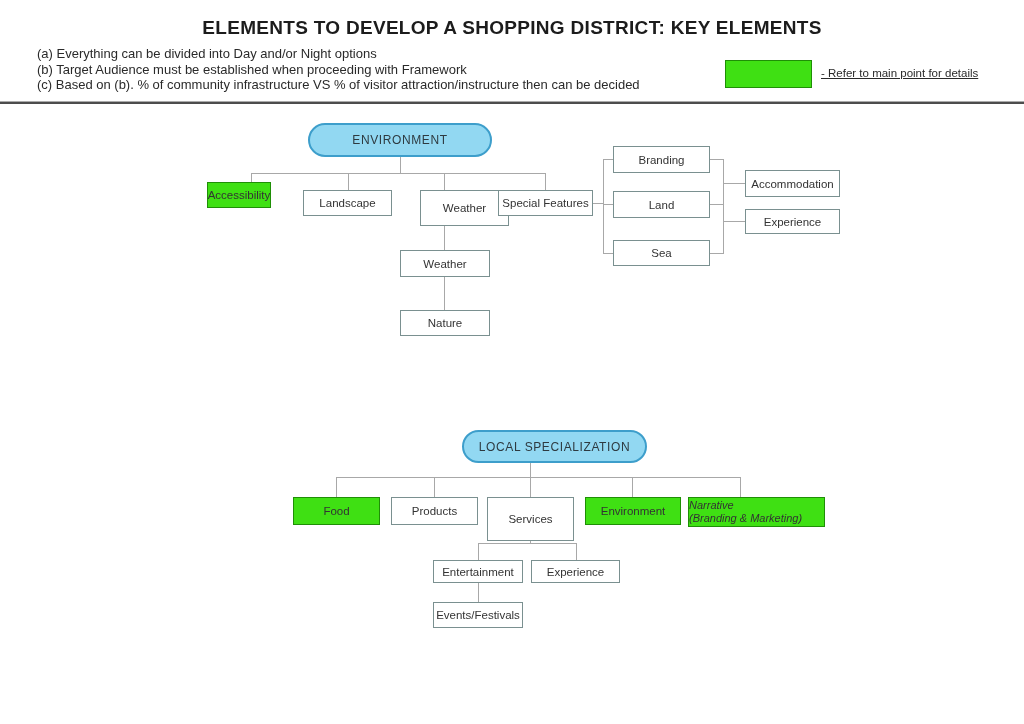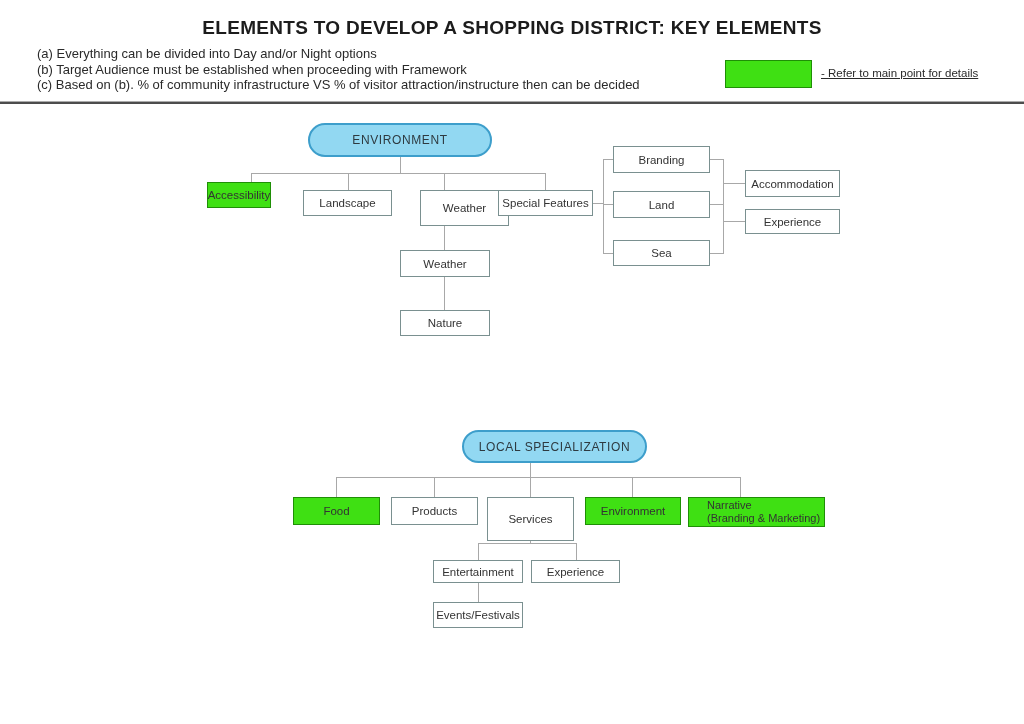--- a/index.html
+++ b/index.html
@@ -85,24 +85,25 @@
     text-align: center;
   }
   .box.green {
     background: var(--highlight-green, #3fe013);
     border-color: var(--green-border, #1f8f06);
   }
   .box.multiline {
     flex-direction: column;
     align-items: flex-start;
     justify-content: center;
-    padding-left: 18px;
+    padding-left: 0;
     font-size: 11px;
     line-height: 13px;
     text-align: left;
+    font-style: italic;
   }
 
   .banner {
     position: absolute;
     left: 0; top: 348px;
     width: 1024px; height: 64px;
     background: var(--banner-red, #f2616b);
     display: flex;
     align-items: center;
     justify-content: center;

